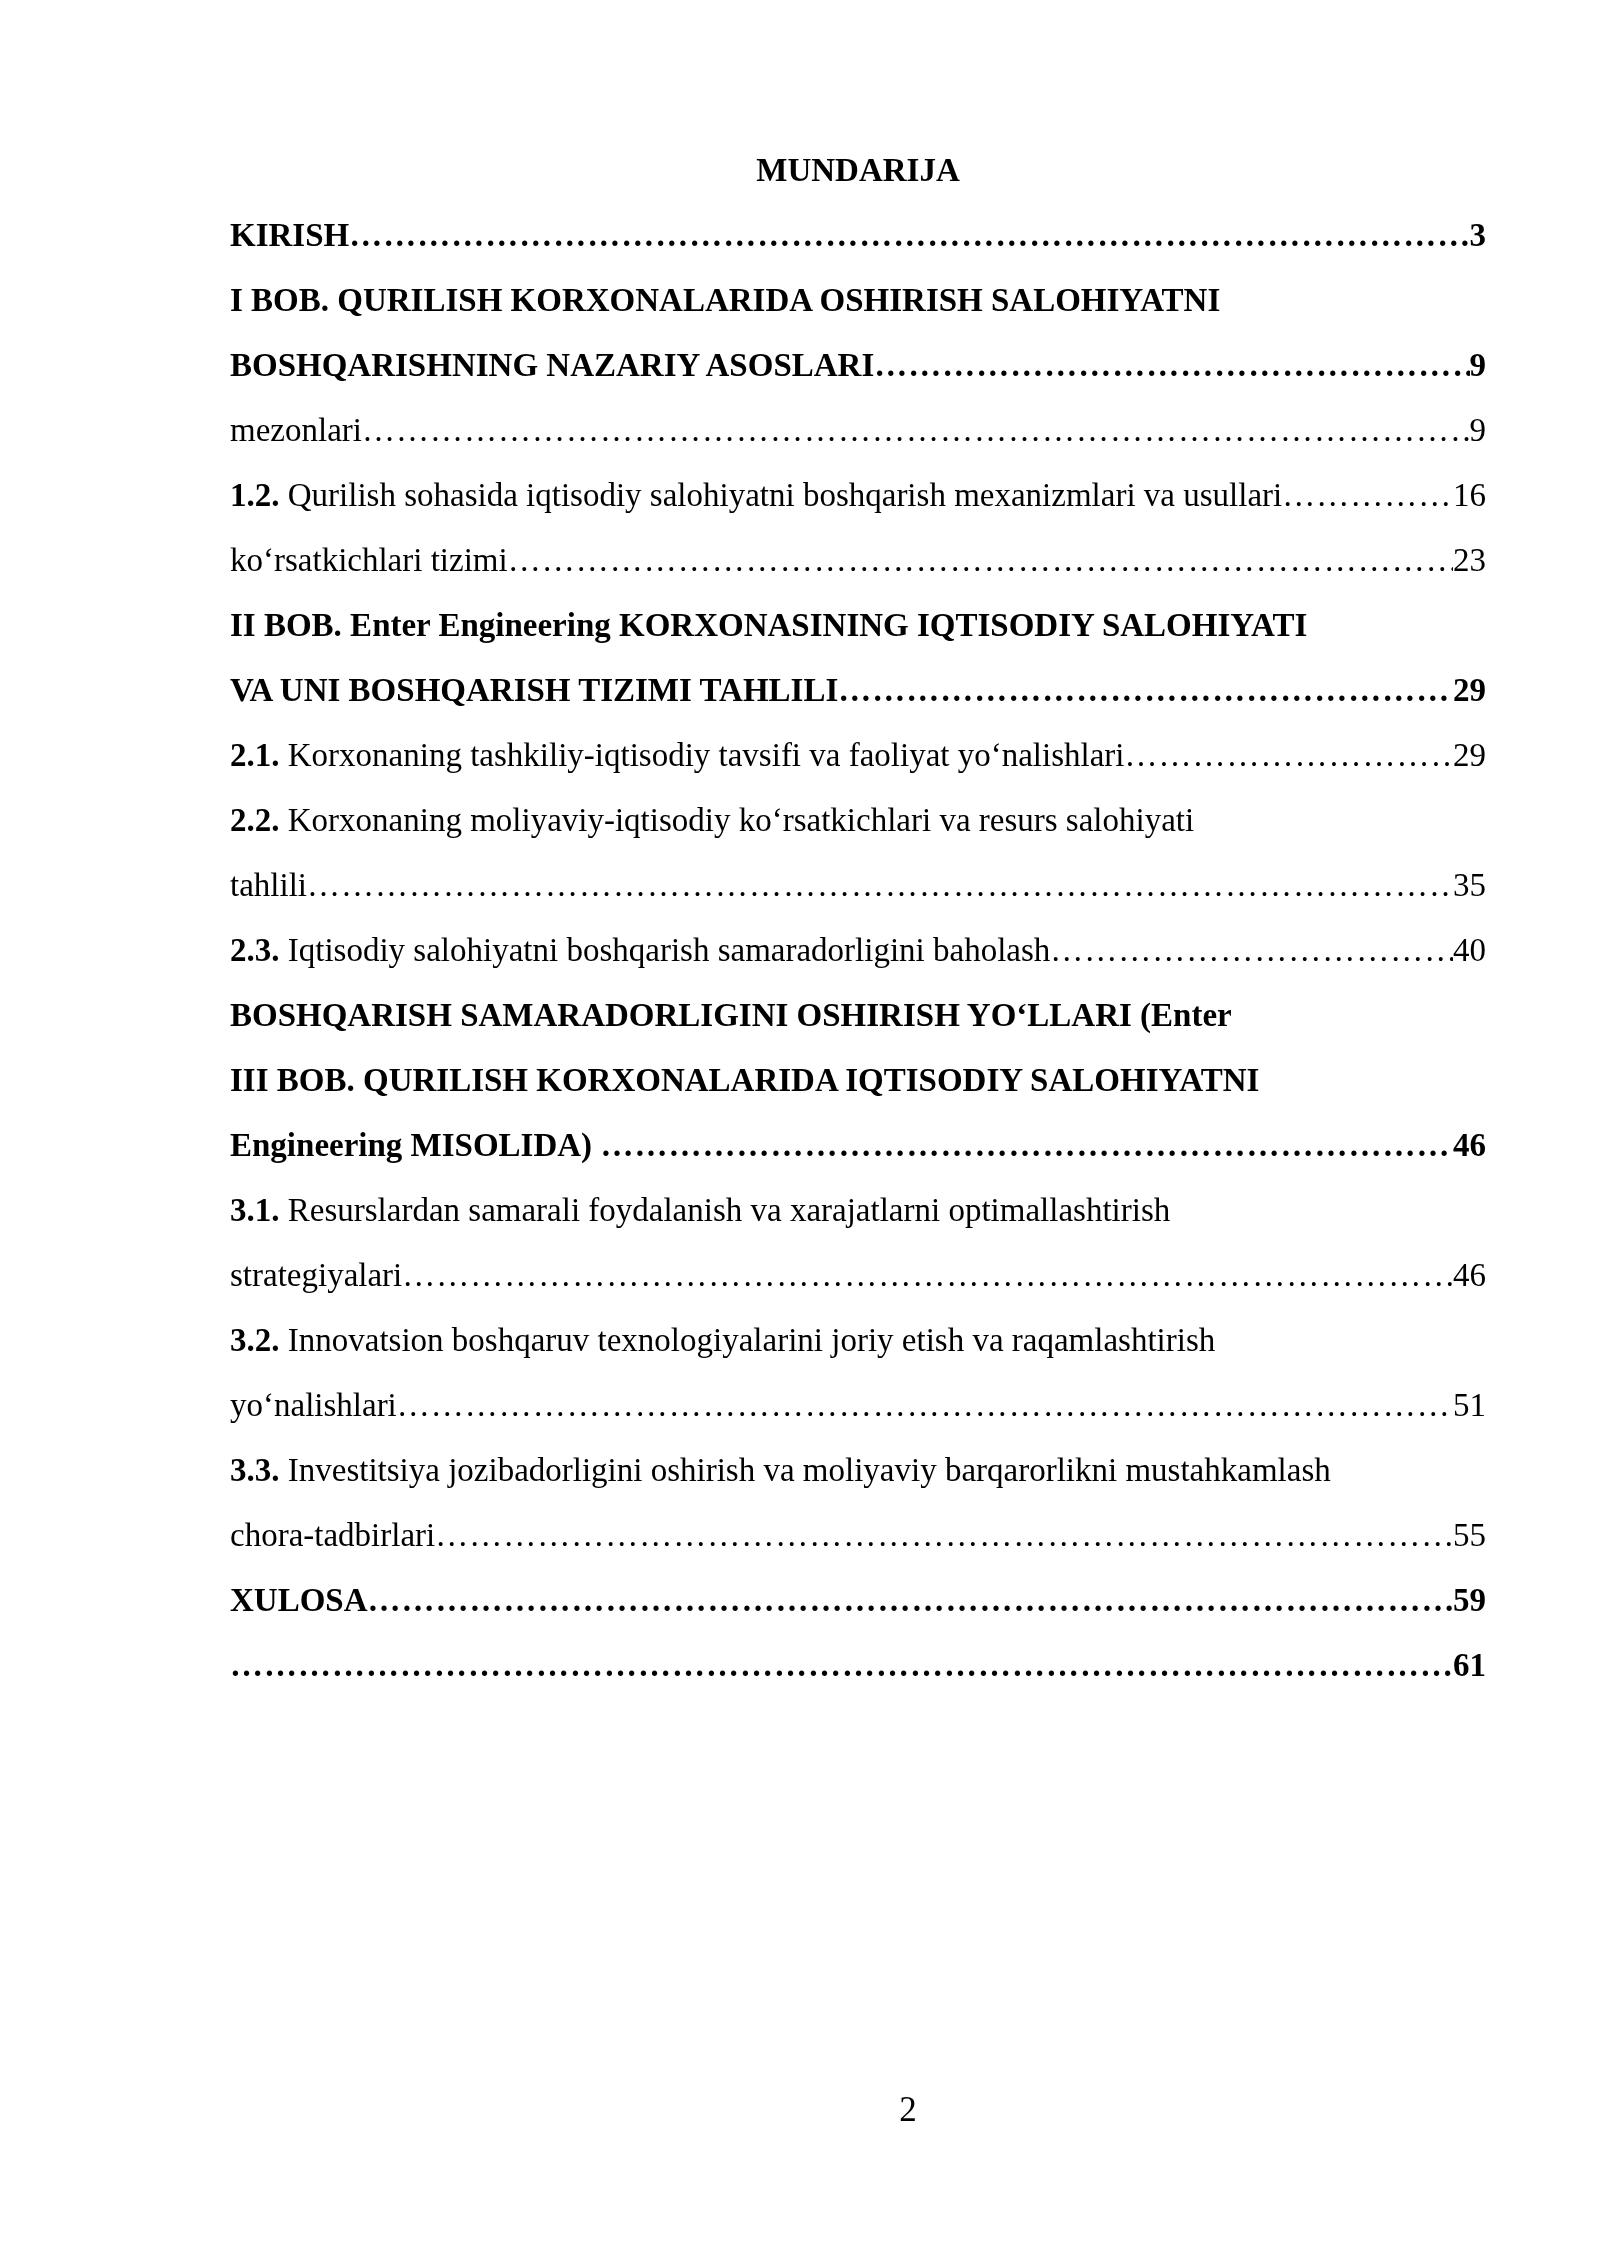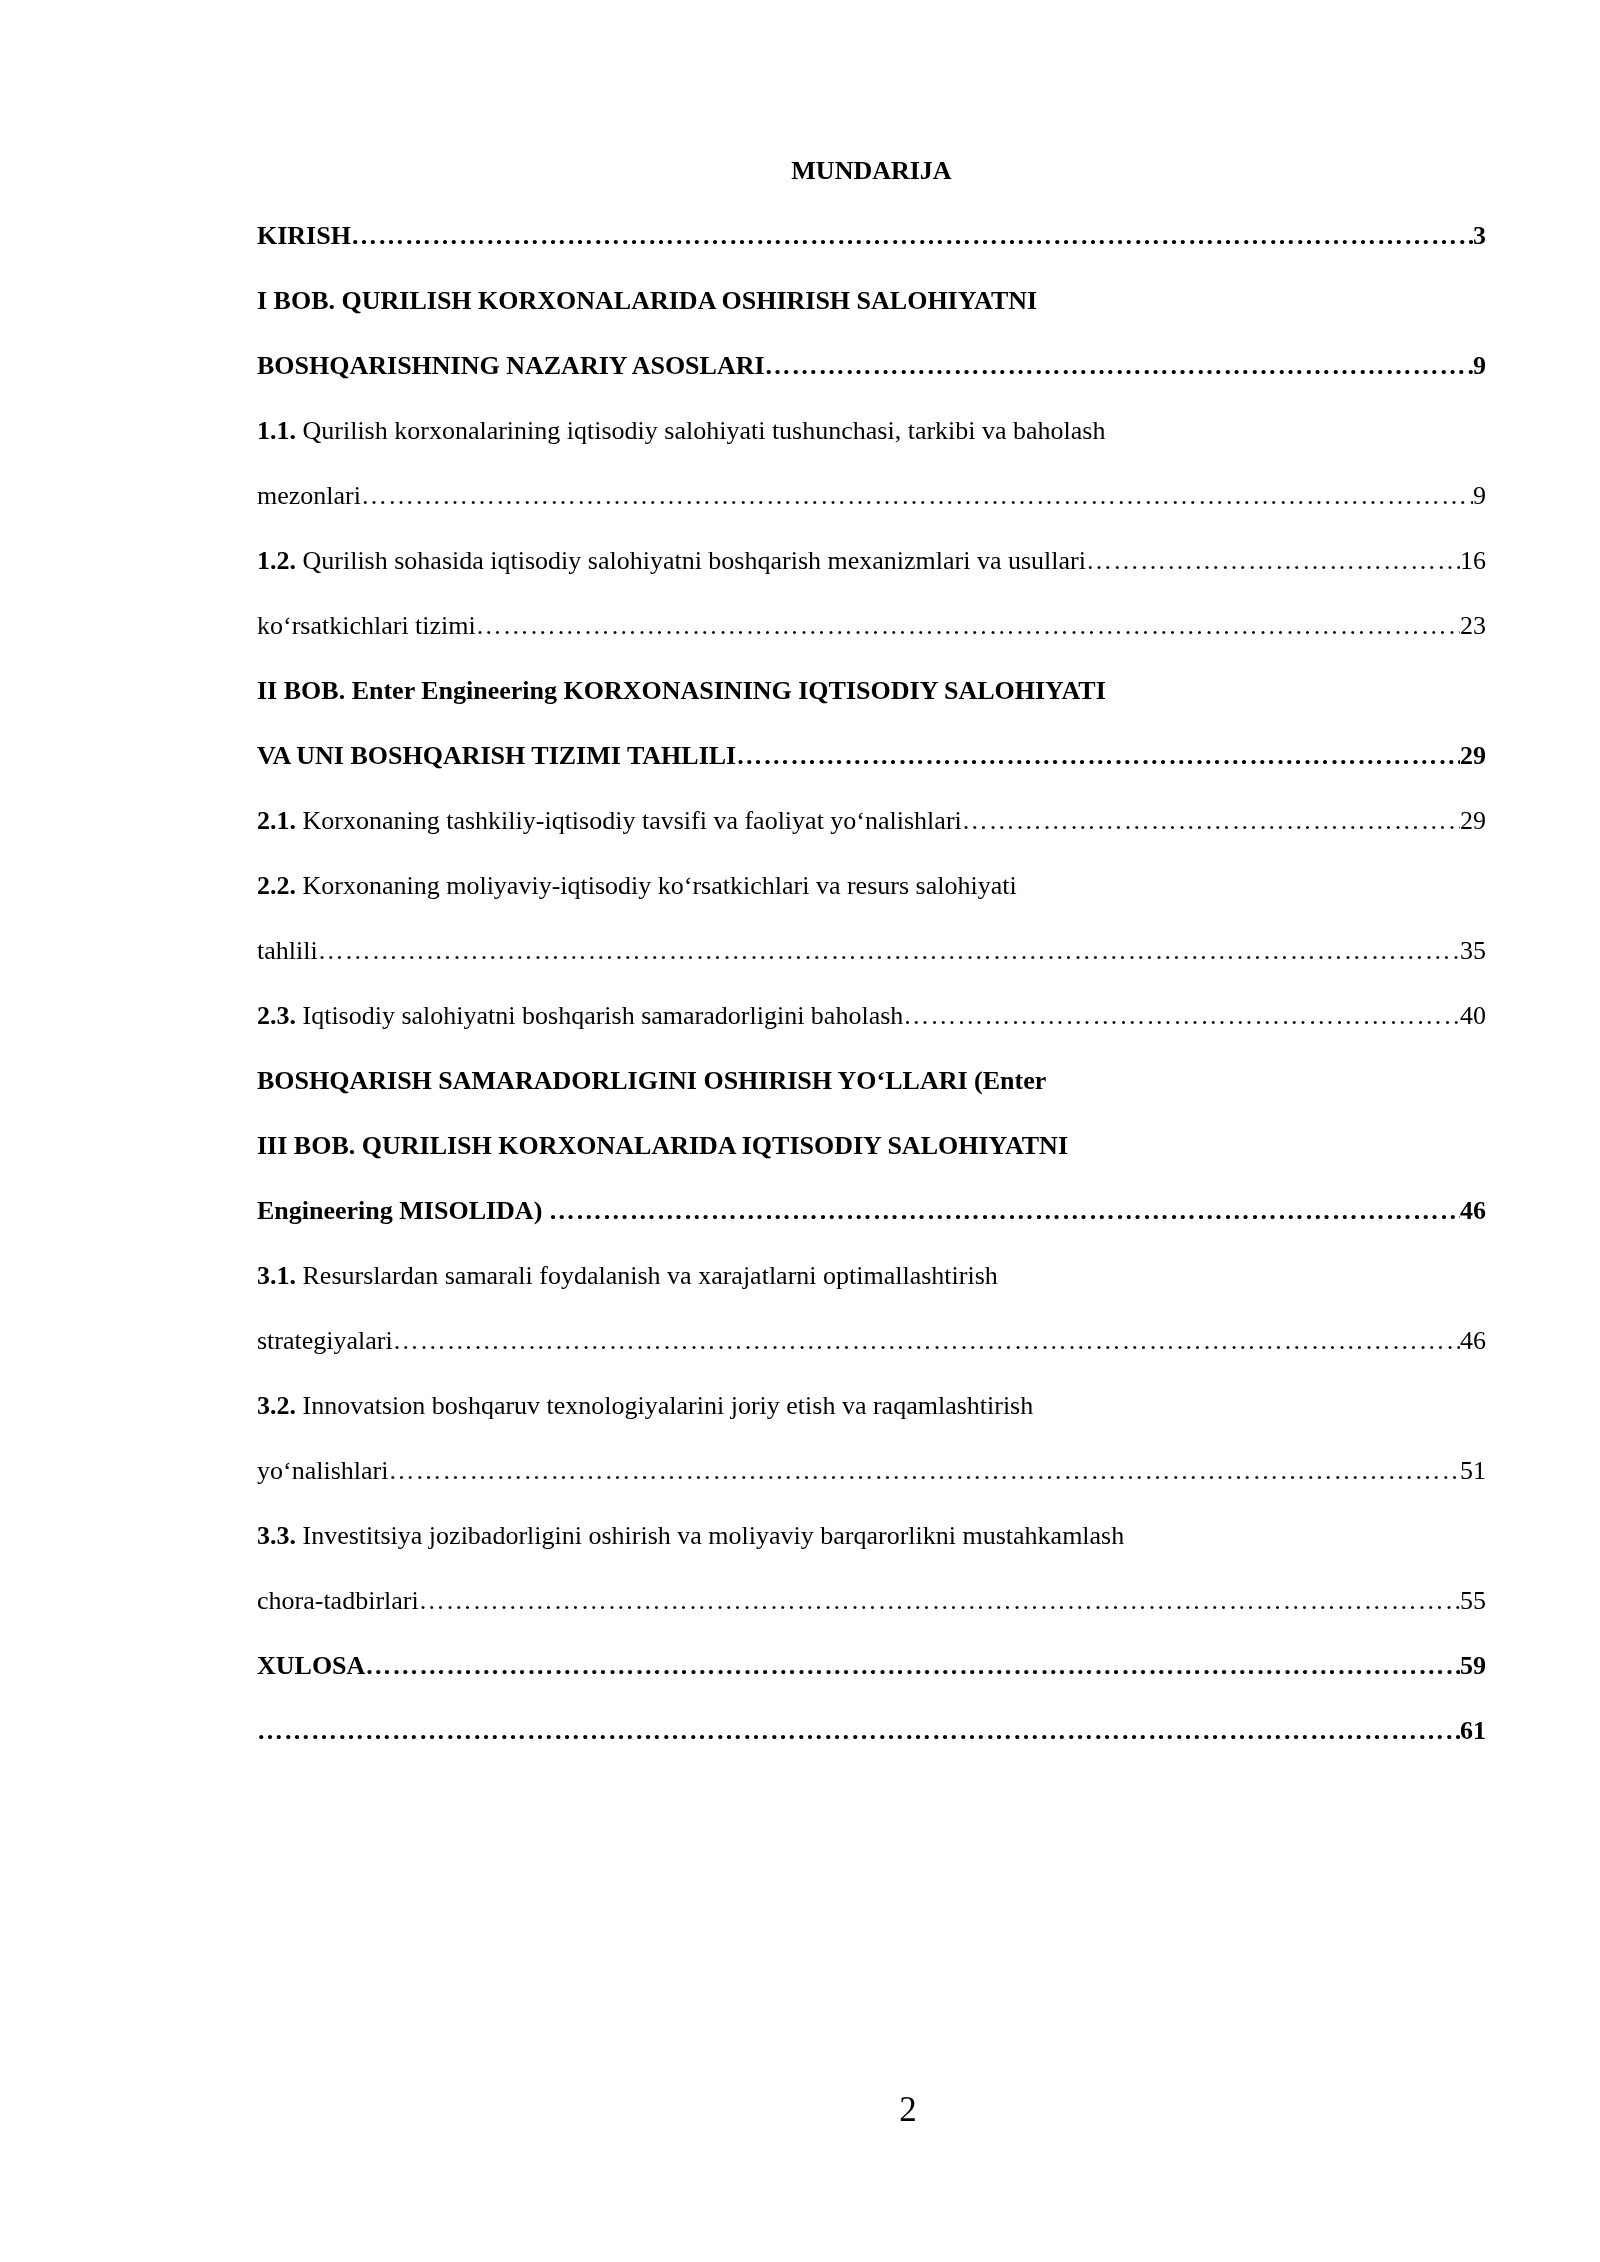--- a/index.html
+++ b/index.html
@@ -1,20 +1,20 @@
 <!DOCTYPE html>
 <html><head>
 <meta charset="utf-8">
 <style>
   * { margin:0; padding:0; box-sizing:border-box; }
   html,body { width:1600px; height:2262px; background:#ffffff; overflow:hidden; }
   body { font-family:"Liberation Serif","DejaVu Serif",serif; color:#000; }
   .page { position:relative; width:1600px; height:2262px; background:#fff; }
   .content { position:absolute; left:230px; top:138px; width:1256px; }
-  .line { font-size:26px; line-height:65px;margin-left:27px; }
+  .line { font-size:33px; line-height:65px; }
   .toc-title { text-align:center; font-weight:bold; }
   .toc-line { display:flex; align-items:flex-end; }
   .txt { white-space:pre; flex:0 0 auto; max-width:100%; }
   .b { font-weight:bold; }
   .leader { flex:1 1 auto; overflow:hidden; white-space:nowrap; letter-spacing:1px; }
   .pg { white-space:pre; flex:0 0 auto; }
   .footer { position:absolute; left:230px; top:2077px; width:1256px;
             padding-left:100px; text-align:center; font-size:35px; line-height:65px; }
 </style>
 </head>
@@ -29,23 +29,20 @@
           <span class="leader b">………………………………………………………………………………………………………………………………</span>
           <span class="pg b">3</span>
         </div>
         <div class="line toc-line">
           <span class="txt"><span class="b">I BOB. QURILISH KORXONALARIDA OSHIRISH SALOHIYATNI</span></span>
         </div>
         <div class="line toc-line">
           <span class="txt"><span class="b">BOSHQARISHNING NAZARIY ASOSLARI</span></span>
           <span class="leader b">………………………………………………………………………………………………………………………………</span>
           <span class="pg b">9</span>
-        </div>
-        <div class="line toc-line">
-          <span class="txt"><span class="b">1.1.</span><span class=""> Qurilish korxonalarining iqtisodiy salohiyati tushunchasi, tarkibi va baholash</span></span>
         </div>
         <div class="line toc-line">
           <span class="txt"><span class="">mezonlari</span></span>
           <span class="leader">………………………………………………………………………………………………………………………………</span>
           <span class="pg">9</span>
         </div>
         <div class="line toc-line">
           <span class="txt"><span class="b">1.2.</span><span class=""> Qurilish sohasida iqtisodiy salohiyatni boshqarish mexanizmlari va usullari</span></span>
           <span class="leader">………………………………………………………………………………………………………………………………</span>
           <span class="pg">16</span>

